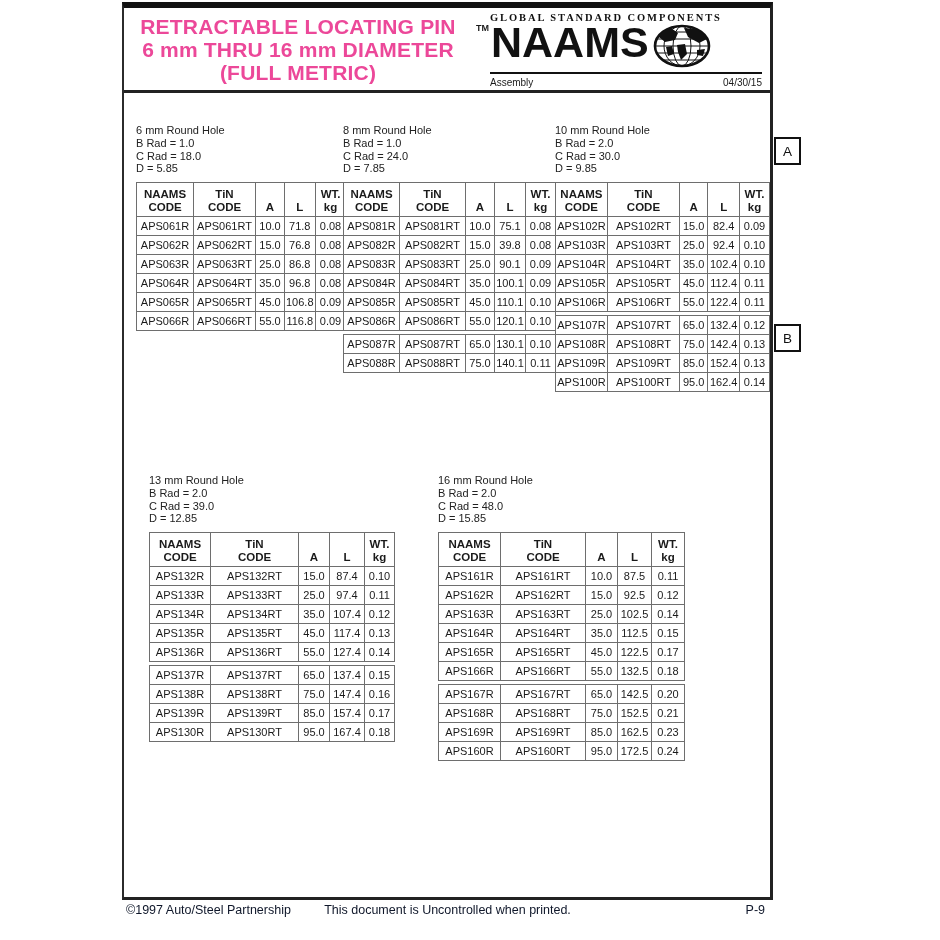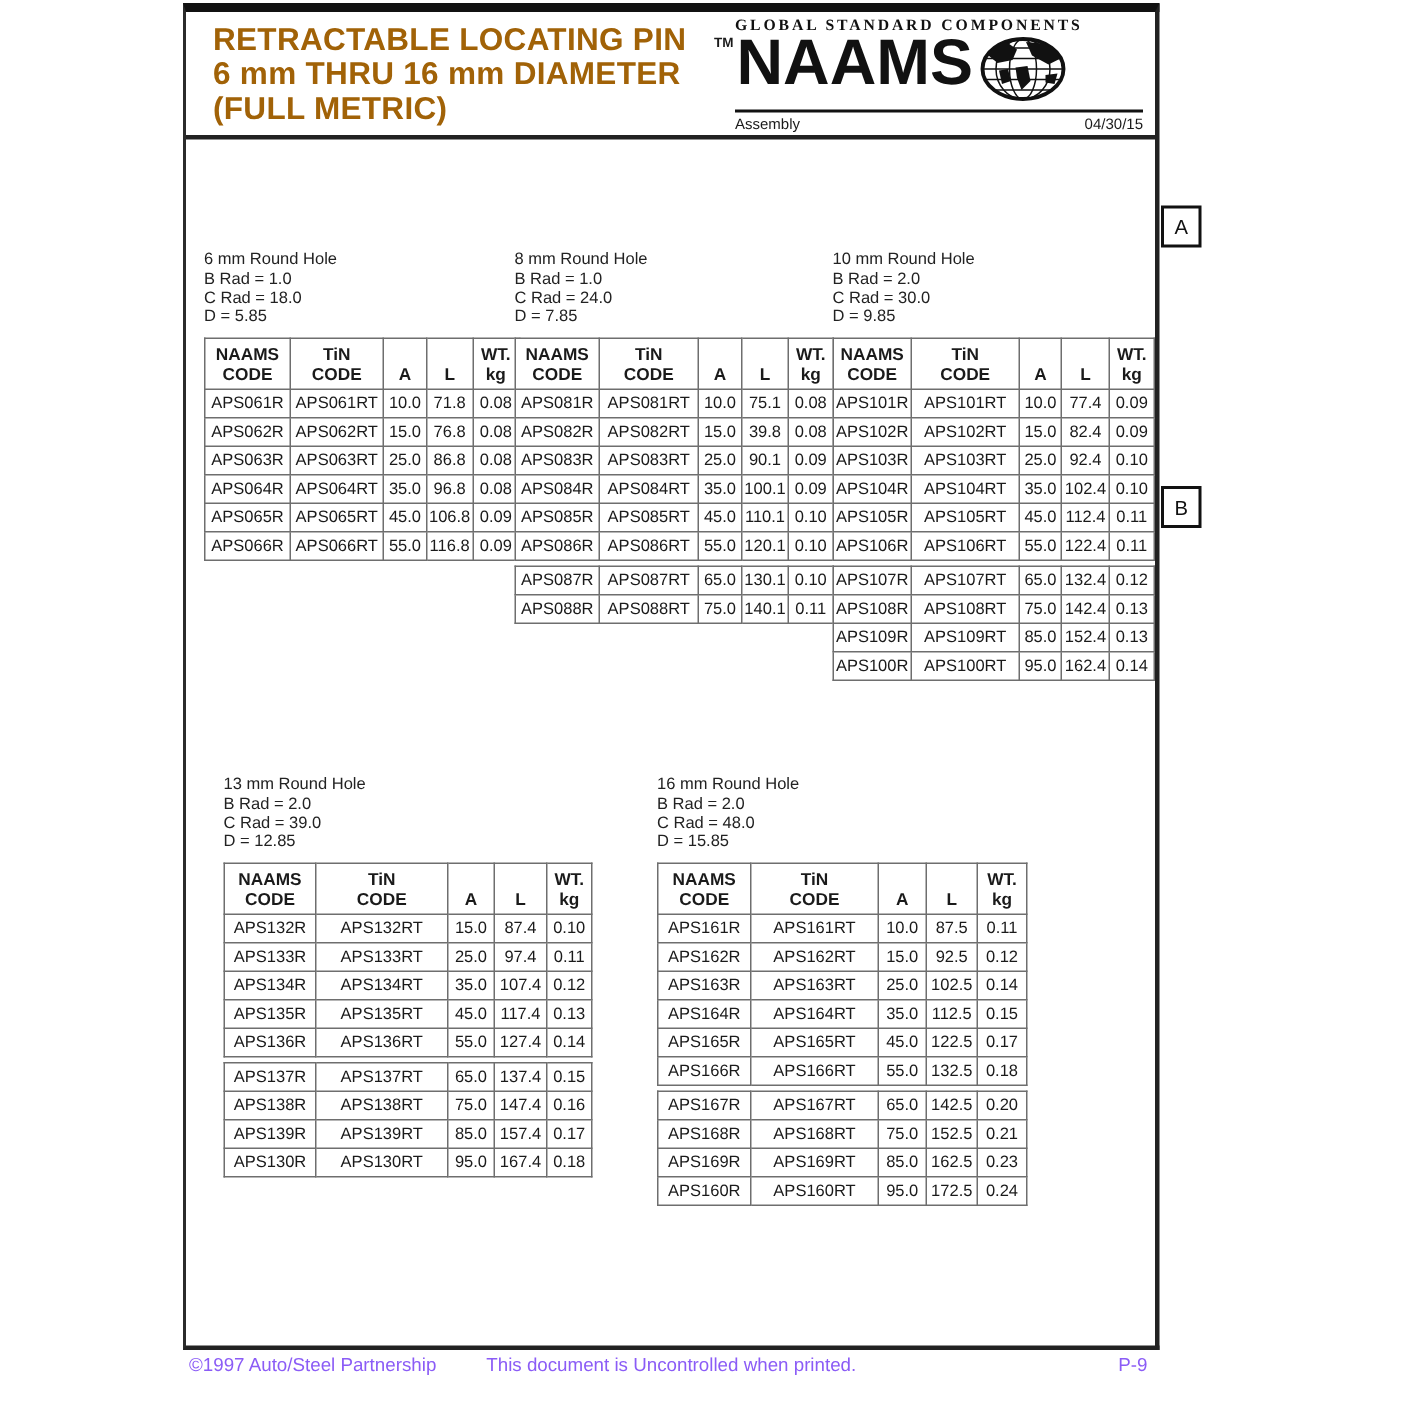--- a/index.html
+++ b/index.html
@@ -13,53 +13,53 @@
     position:absolute; left:122px; top:2px; width:646px; height:889px;
     background:#fff;
     border-left:2px solid #2b2b2b;
     border-right:3px solid #222;
     border-bottom:3px solid #222;
     border-top:6px solid #111;
   }
   
   .hdr { position:absolute; left:0; top:0; width:100%; height:82px; border-bottom:3px solid #222; background:#fff; }
   .title-block {
-    position:absolute; left:18px; top:7px; width:336px;
-    text-align:left; font-weight:bold; font-size:21px; line-height:23px;
-    color:#a16207; letter-spacing:0.2px;
+    position:absolute; left:6px; top:7px; width:336px;
+    text-align:center; font-weight:bold; font-size:21px; line-height:23px;
+    color:#ec4899; letter-spacing:0.2px;
   }
   .logo-block { position:absolute; left:352px; top:4px; width:286px; }
   .logo-tagline {
     font-weight:bold; font-size:10.5px; letter-spacing:1.9px;
     color:#111; white-space:nowrap; margin-left:14px;font-family:Liberation Serif, serif;
   }
   .brand-row { display:flex; align-items:flex-start; margin-top:0px; }
   .tm { font-size:9px; font-weight:bold; margin:0 2px 7px 0; }
   .brand { font-size:43px; font-weight:bold; line-height:38px; letter-spacing:0px; color:#111; }
   .globe { margin:0 0 -4px 3px; }
   .logo-rule { border-top:2px solid #111; margin-top:3px; margin-left:14px; }
   .logo-sub { display:flex; justify-content:space-between; font-size:10px; margin-top:3px; margin-left:14px; }
   
-  .group { position:absolute;margin-top:43px; }
+  .group { position:absolute; }
   .info { font-size:11px; line-height:12.8px; color:#222; margin-bottom:7px; }
   .dt { border-collapse:collapse; table-layout:fixed; background:#fff; border:1px solid #3a3a3a; }
   .dt th, .dt td {
     border:1px solid #6e6e6e; text-align:center; padding:0 1px;
     font-size:11px; height:18px; overflow:hidden; white-space:nowrap;
   }
   .dt th { font-weight:bold; font-size:11.5px; height:30px; vertical-align:bottom; padding-bottom:3px; line-height:12.5px; }
   .dt.part2 { margin-top:3px; }
   
   .marker {
     position:absolute; width:23px; height:24px; background:#fff;
     border:2px solid #111; display:flex; align-items:center; justify-content:center;
     font-size:13.5px; color:#111; z-index:5;
   }
   
-  .footer { position:absolute; left:122px; top:903px; width:651px; height:20px; font-size:12.5px; color:#8b5cf6; }
+  .footer { position:absolute; left:122px; top:903px; width:651px; height:20px; font-size:12.5px; color:#0f172a; }
   .footer .f-left { position:absolute; left:4px; top:0; }
   .footer .f-center { position:absolute; left:0; right:0; top:0; text-align:center; }
   .footer .f-right { position:absolute; right:8px; top:0; }
 </style>
 </head>
 <body>
 
 <div class="sheet">
 
   <div class="hdr">
@@ -305,27 +305,20 @@
             <tr>
               <th>NAAMS<br>CODE</th>
               <th>TiN<br>CODE</th>
               <th>A</th>
               <th>L</th>
               <th>WT.<br>kg</th>
             </tr>
           </thead>
           <tbody>
             <tr>
-              <td>APS101R</td>
-              <td>APS101RT</td>
-              <td>10.0</td>
-              <td>77.4</td>
-              <td>0.09</td>
-            </tr>
-            <tr>
               <td>APS102R</td>
               <td>APS102RT</td>
               <td>15.0</td>
               <td>82.4</td>
               <td>0.09</td>
             </tr>
             <tr>
               <td>APS103R</td>
               <td>APS103RT</td>
               <td>25.0</td>

